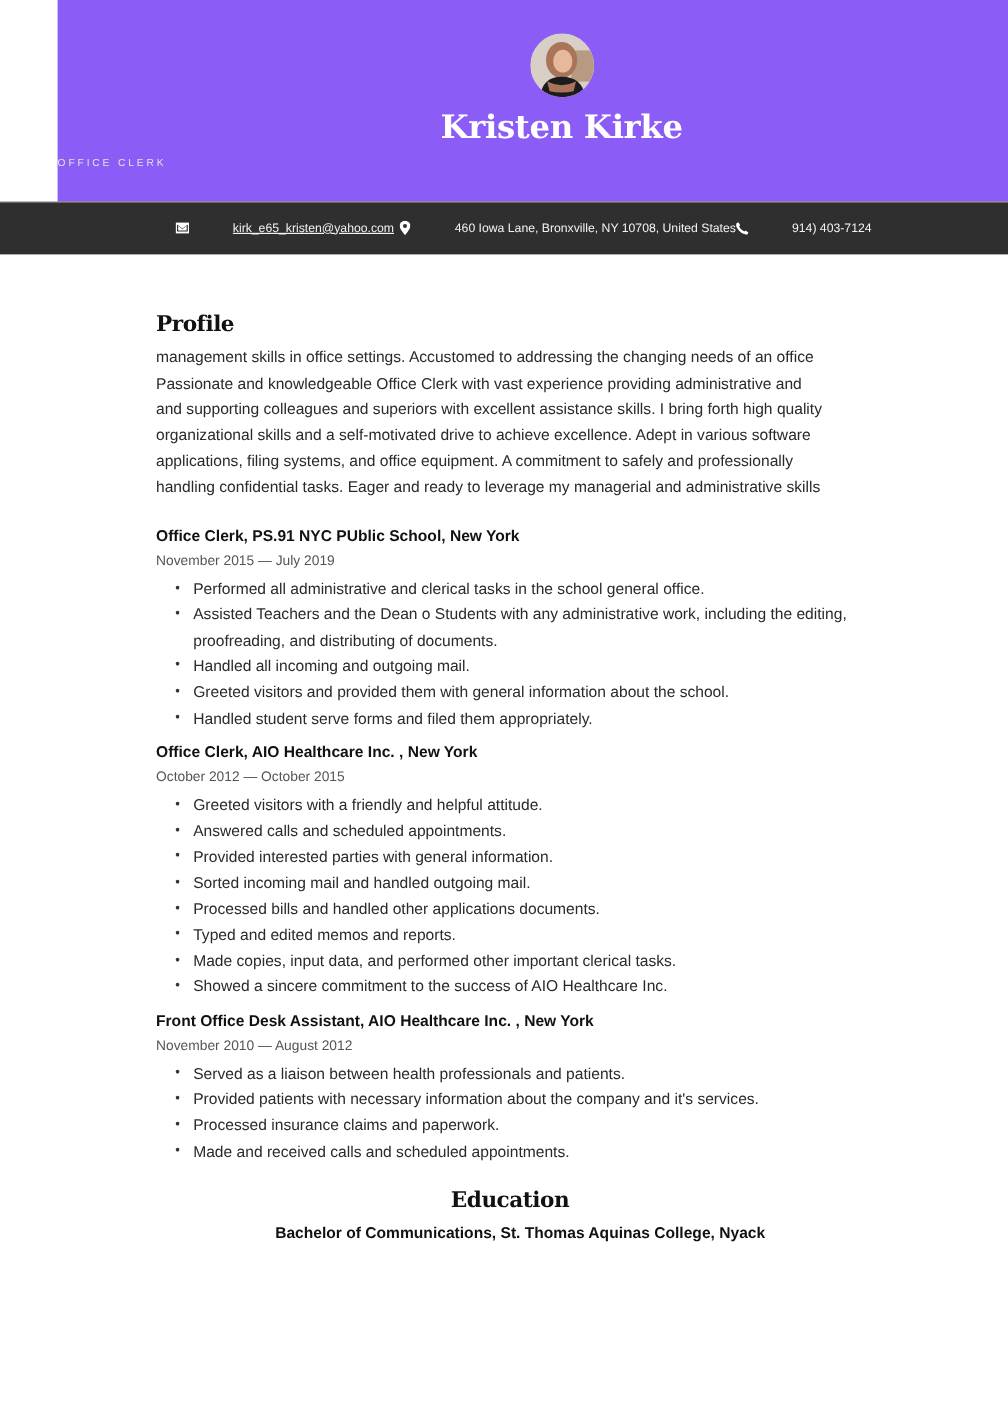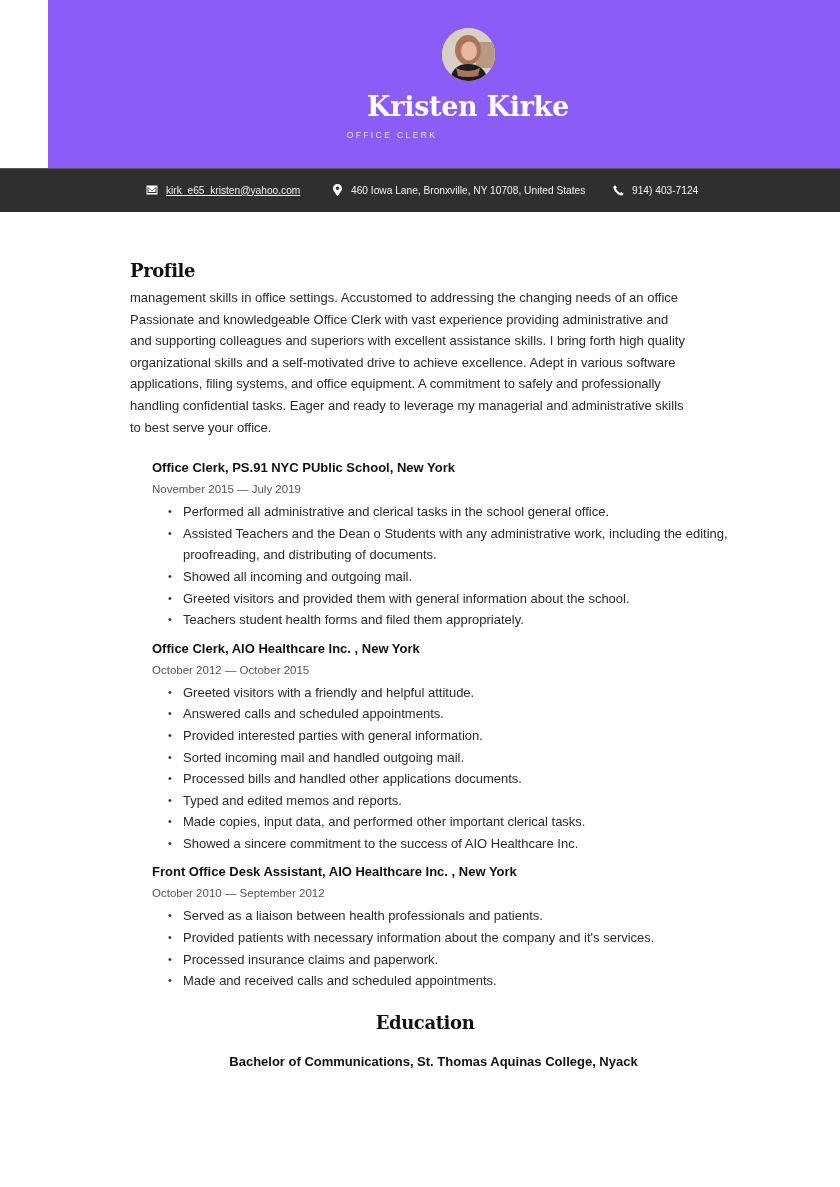--- a/index.html
+++ b/index.html
@@ -4,42 +4,42 @@
 <style>
   * { margin: 0; padding: 0; box-sizing: border-box; }
   html, body { width: 840px; height: 1187px; background: #ffffff; overflow: hidden; }
   body { font-family: "DejaVu Sans", "Liberation Sans", sans-serif; color: #1b1b1b; position: relative; }
 
   .header { position: absolute; left: 0; top: 0; width: 840px; height: 168px; background: #8b5cf6; margin-left: 48px; }
   .avatar { position: absolute; left: 394px; top: 28px; width: 53px; height: 53px; border-radius: 50%; overflow: hidden; background: #cfc4b8; }
   .avatar svg { display: block; width: 53px; height: 53px; }
   .name { position: absolute; left: 0; top: 88px; width: 840px; text-align: center; color: #ffffff;
           font-family: "DejaVu Serif", "Liberation Serif", serif; font-weight: bold; font-size: 27px; letter-spacing: -0.3px; line-height: 38px; }
-  .jobtitle { position: absolute; left: 0; top: 129px; width: 688px; text-align: center; color: #e2e2e2;
+  .jobtitle { position: absolute; left: 0; top: 129px; width: 688px; text-align: left; color: #e2e2e2;
               font-family: "Liberation Sans", sans-serif; font-size: 8.5px; letter-spacing: 2.4px; line-height: 12px; }
 
   .divider { position: absolute; left: 0; top: 168px; width: 840px; height: 1px; background: #5a5a5a; }
   .contact { position: absolute; left: 0; top: 169px; width: 840px; height: 43px; background: #2f2f2f; }
   .contact-item { position: absolute; top: 13px; height: 16px; display: flex; align-items: center; color: #f2f2f2;
-                  font-family: "Liberation Sans", sans-serif; font-size: 10.2px; }
+                  font-family: "Liberation Sans", sans-serif; font-size: 10.2px; gap: 28px; }
   .contact-item .icon { display: inline-flex; width: 12px; height: 12px; margin-right: 8px; align-items: center; justify-content: center; }
   .contact-item a { color: #f2f2f2; text-decoration: underline; }
 
   .main { position: absolute; left: 130px; top: 258px; width: 590px; }
   .section-title { font-family: "DejaVu Serif", "Liberation Serif", serif; font-weight: bold; font-size: 18px;
                    color: #111; letter-spacing: -0.4px; line-height: 26px; }
   .para { font-family: "Liberation Sans", sans-serif; font-size: 13px; line-height: 21.6px; color: #2a2a2a; margin-top: 3px; width: 582px; }
-  .job { margin-top: 8px; margin-left: 22px; }
+  .job { margin-top: 8px; }
   .job-title { font-family: "Liberation Sans", sans-serif; font-weight: bold; font-size: 13px; color: #111; line-height: 20px; }
   .job-dates { font-family: "Liberation Sans", sans-serif; font-size: 11.5px; color: #555; line-height: 21px; margin-top: 1px; }
   .bullets { list-style: none; margin-top: 1px; }
   .bullets li { position: relative; padding-left: 31px; font-family: "Liberation Sans", sans-serif; font-size: 13px;
                 line-height: 21.6px; color: #2a2a2a; width: 590px; }
   .bullets li .dot { position: absolute; left: 16px; top: 0; font-size: 11px; color: #333; }
-  .edu-title { font-family: "Liberation Sans", sans-serif; font-weight: bold; font-size: 13px; color: #111; line-height: 20px; margin-top: 16px; padding-left: 17px; }
+  .edu-title { font-family: "Liberation Sans", sans-serif; font-weight: bold; font-size: 13px; color: #111; line-height: 20px; margin-top: 4px; padding-left: 17px; }
 </style>
 </head>
 <body>
 
 <div class="header">
   <div class="avatar">
     <svg viewBox="0 0 53 53">
       <rect width="53" height="53" fill="#d8d0c6"></rect>
       <rect x="34" y="14" width="19" height="26" fill="#b89a82"></rect>
       <ellipse cx="26" cy="22" rx="13" ry="15" fill="#a9745a"></ellipse>
@@ -87,57 +87,56 @@
 
   <section>
     <h2 class="section-title">Profile</h2>
     <div class="para">
       <div>management skills in office settings. Accustomed to addressing the changing needs of an office</div>
       <div>Passionate and knowledgeable Office Clerk with vast experience providing administrative and</div>
       <div>and supporting colleagues and superiors with excellent assistance skills. I bring forth high quality</div>
       <div>organizational skills and a self-motivated drive to achieve excellence. Adept in various software</div>
       <div>applications, filing systems, and office equipment. A commitment to safely and professionally</div>
       <div>handling confidential tasks. Eager and ready to leverage my managerial and administrative skills</div>
-      <div>to best serve your office.</div>
     </div>
   </section>
 
   <section style="margin-top:20px;">
 
     <div class="job" style="margin-top:2px;">
       <div class="job-title">Office Clerk, PS.91 NYC PUblic School, New York</div>
       <div class="job-dates">November 2015 — July 2019</div>
       <ul class="bullets">
         <li><span class="dot">•</span><span>Performed all administrative and clerical tasks in the school general office.</span></li>
         <li><span class="dot">•</span><span>Assisted Teachers and the Dean o Students with any administrative work, including the editing,</span></li>
         <li><span>proofreading, and distributing of documents.</span></li>
-        <li><span class="dot">•</span><span>Showed all incoming and outgoing mail.</span></li>
+        <li><span class="dot">•</span><span>Handled all incoming and outgoing mail.</span></li>
         <li><span class="dot">•</span><span>Greeted visitors and provided them with general information about the school.</span></li>
-        <li><span class="dot">•</span><span>Teachers student health forms and filed them appropriately.</span></li>
+        <li><span class="dot">•</span><span>Handled student serve forms and filed them appropriately.</span></li>
       </ul>
     </div>
 
     <div class="job">
       <div class="job-title">Office Clerk, AIO Healthcare Inc. , New York</div>
       <div class="job-dates">October 2012 — October 2015</div>
       <ul class="bullets">
         <li><span class="dot">•</span><span>Greeted visitors with a friendly and helpful attitude.</span></li>
         <li><span class="dot">•</span><span>Answered calls and scheduled appointments.</span></li>
         <li><span class="dot">•</span><span>Provided interested parties with general information.</span></li>
         <li><span class="dot">•</span><span>Sorted incoming mail and handled outgoing mail.</span></li>
         <li><span class="dot">•</span><span>Processed bills and handled other applications documents.</span></li>
         <li><span class="dot">•</span><span>Typed and edited memos and reports.</span></li>
         <li><span class="dot">•</span><span>Made copies, input data,  and performed other important clerical tasks.</span></li>
         <li><span class="dot">•</span><span>Showed a sincere commitment to the success of AIO Healthcare Inc.</span></li>
       </ul>
     </div>
 
     <div class="job">
       <div class="job-title">Front Office Desk Assistant, AIO Healthcare Inc. , New York</div>
-      <div class="job-dates">October 2010 — September 2012</div>
+      <div class="job-dates">November 2010 — August 2012</div>
       <ul class="bullets">
         <li><span class="dot">•</span><span>Served as a liaison between health professionals and patients.</span></li>
         <li><span class="dot">•</span><span>Provided patients with necessary information about the company and it's services.</span></li>
         <li><span class="dot">•</span><span>Processed insurance claims and paperwork.</span></li>
         <li><span class="dot">•</span><span>Made and received calls and scheduled appointments.</span></li>
       </ul>
     </div>
   </section>
 
   <section style="margin-top:18px;text-align:center;">

